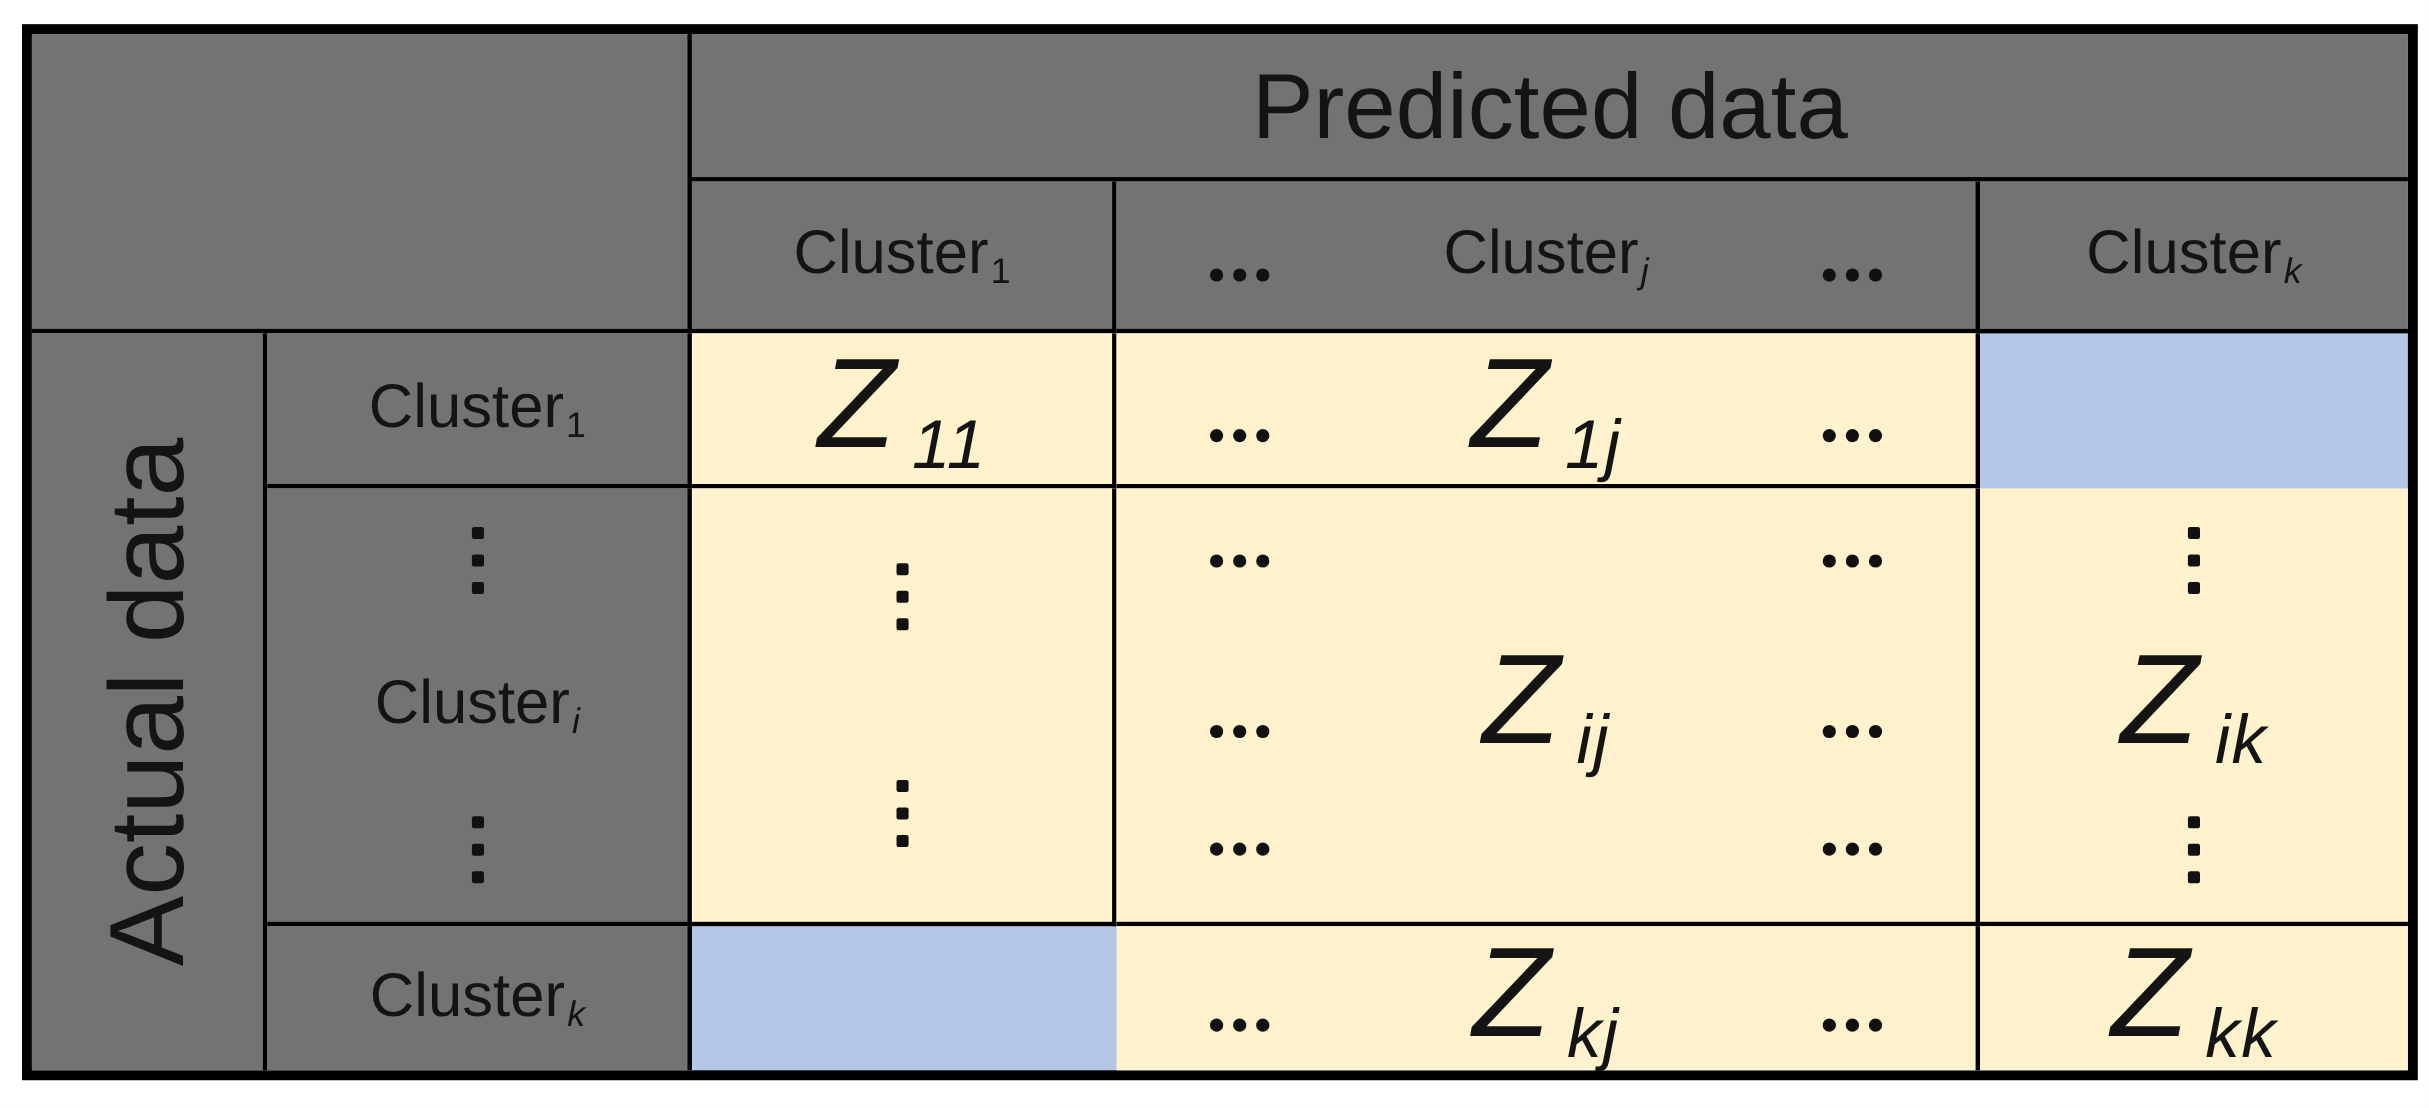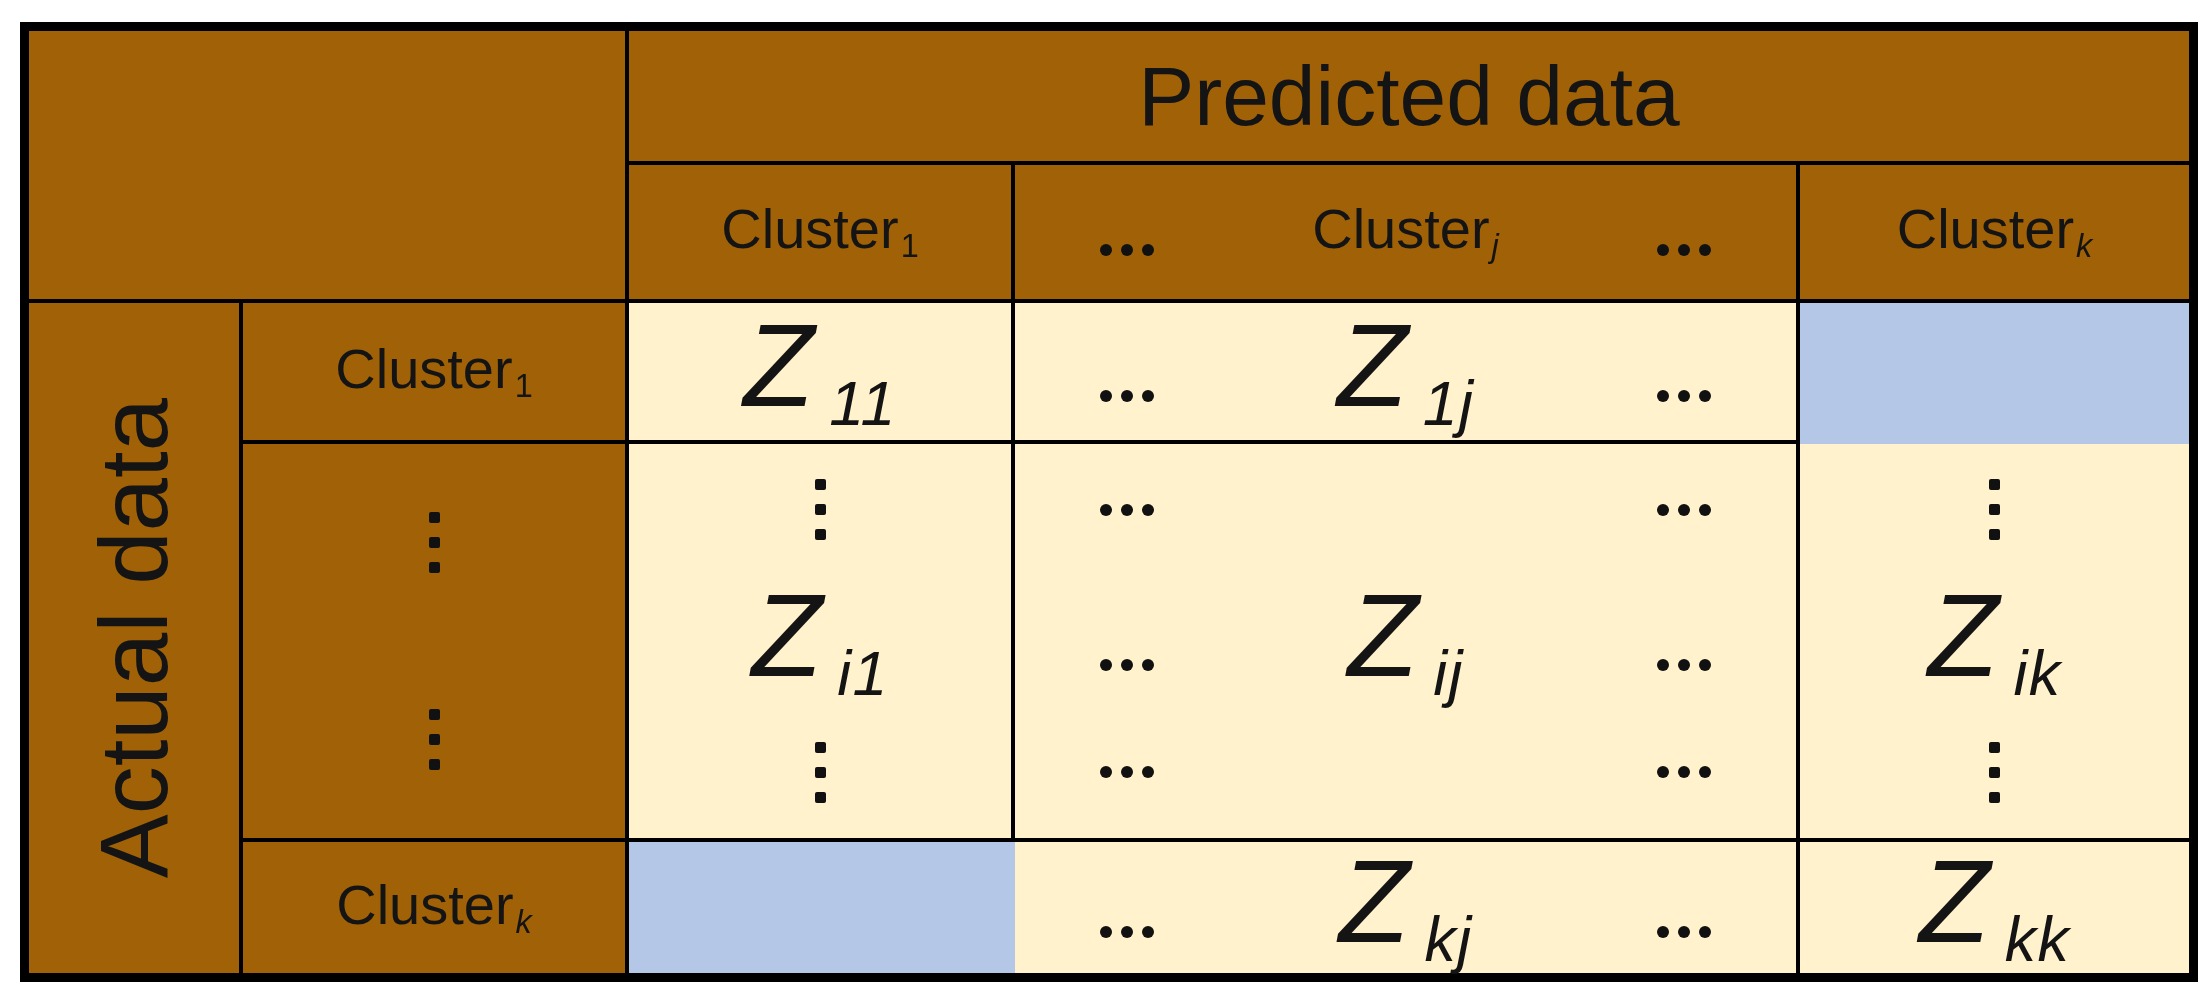--- a/index.html
+++ b/index.html
@@ -20,21 +20,21 @@
     background:#b4c7e7;
     display:grid;
     grid-template-columns:214px 386px 386px 785px 1fr;
     grid-template-rows:134px 138px 141px 398px 1fr;
   }
   .c{
     box-sizing:border-box;
     display:flex;align-items:center;justify-content:center;
     position:relative;
   }
-  .b{background:#a16207}
+  .b{background:#737373}
   .y{background:#fff2cc}
   .br{border-right:4px solid #000}
   .bb{border-bottom:4px solid #000}
 
   .corner{grid-area:1/1/3/3}
   .pred{grid-area:1/3/2/6}
   .h1{grid-area:2/3/3/4}
   .hj{grid-area:2/4/3/5}
   .hk{grid-area:2/5/3/6}
   .act{grid-area:3/1/6/2}
@@ -141,39 +141,39 @@
 
     <div class="c b br bb li tall">
       <div class="sr">
           <span class="vdots">
             <i></i>
             <i></i>
             <i></i>
           </span>
         </div>
       <div class="sr">
+        <span class="lbl"><span>Cluster</span><span class="sub it">i</span></span>
+      </div>
+      <div class="sr">
           <span class="vdots">
             <i></i>
             <i></i>
             <i></i>
           </span>
         </div>
     </div>
 
     <div class="c y br bb di1 tall">
       <div class="sr">
           <span class="vdots">
             <i></i>
             <i></i>
             <i></i>
           </span>
         </div>
-      <div class="sr">
-        <span class="zwrap"><span>Z</span><span class="zsub"><span>i</span><span>1</span></span></span>
-      </div>
       <div class="sr">
           <span class="vdots">
             <i></i>
             <i></i>
             <i></i>
           </span>
         </div>
     </div>
 
     <div class="c y bb dik tall">

